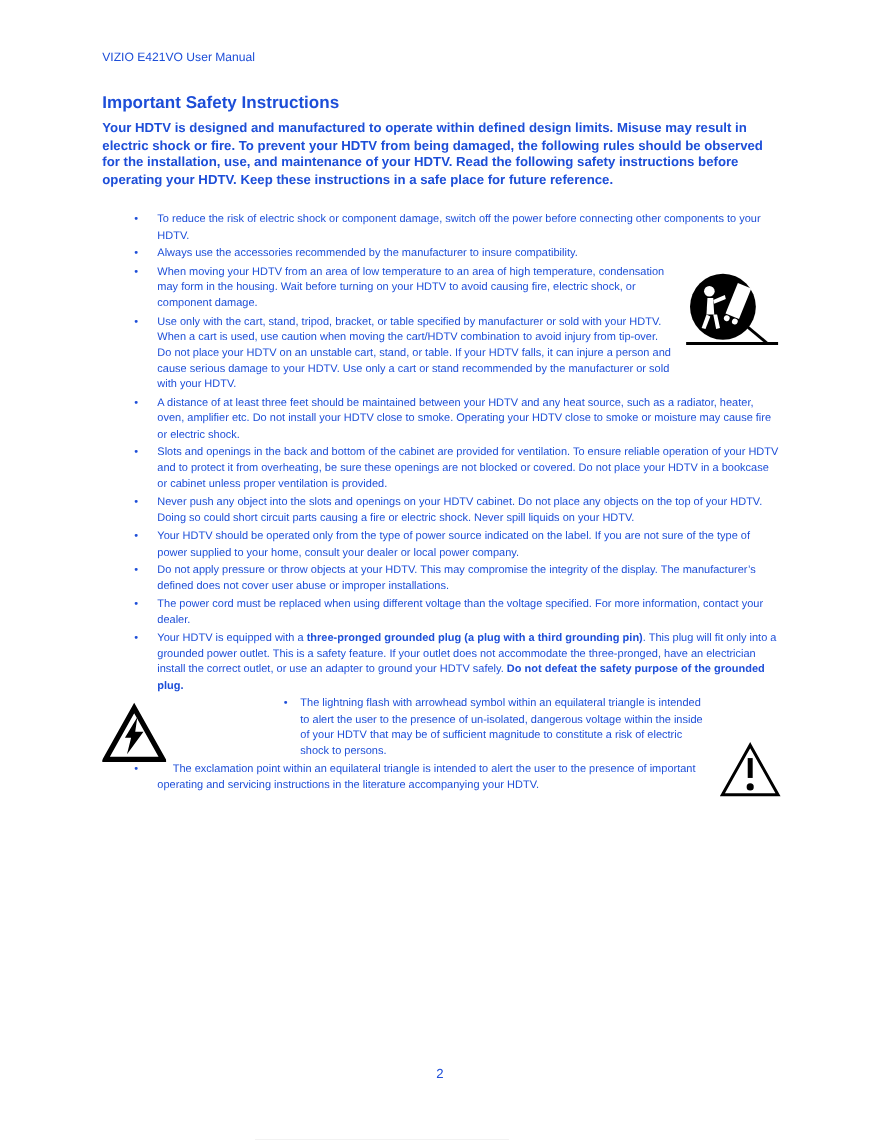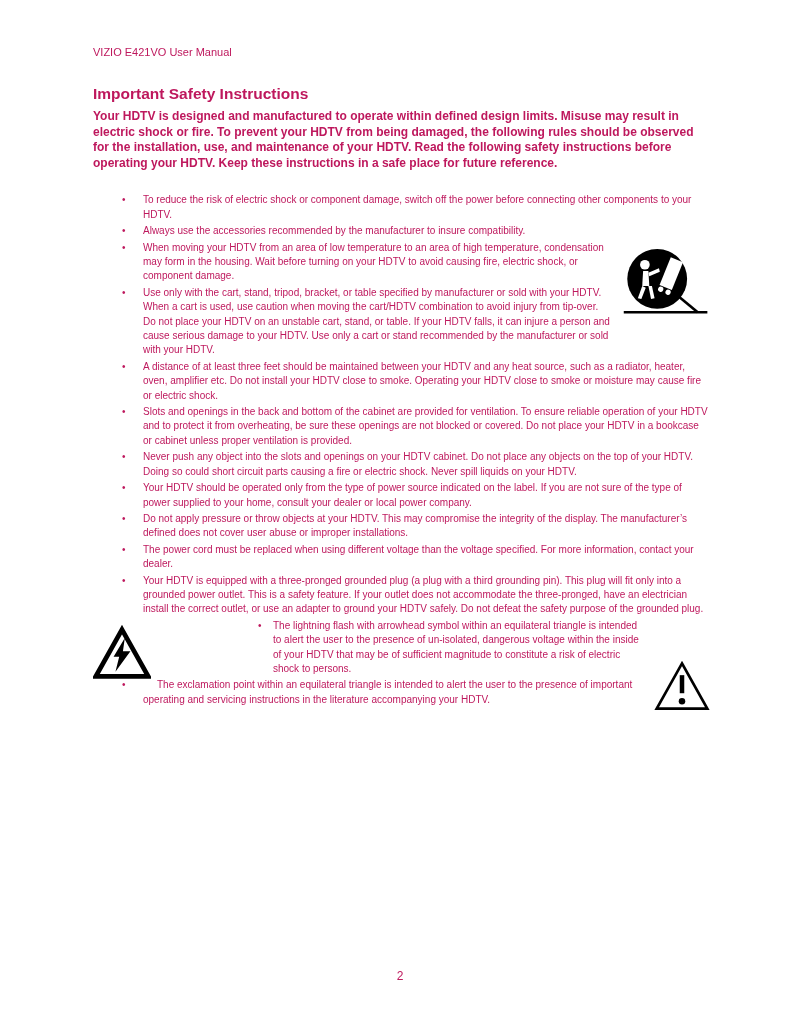--- a/index.html
+++ b/index.html
@@ -2,21 +2,21 @@
 <html><head>
 <meta charset="utf-8">
 <style>
   html, body { margin: 0; padding: 0; background: #e8e8e8; }
   .page {
     position: relative;
     width: 800px;
     height: 1036px;
     margin: 0 auto;
     background: #ffffff;
-    color: #be185d;
+    color: #1d4ed8;
     font-family: "Liberation Sans", sans-serif;
     box-sizing: border-box;
     padding: 46px 90px 0 93px;
     overflow: hidden;
   }
   .doc-header {
     font-size: 11px;
     line-height: 13px;
   }
   .title {
@@ -83,21 +83,21 @@
   .footer {
     position: absolute;
     left: 0;
     right: 0;
     bottom: 52px;
     text-align: center;
     font-size: 12px;
     line-height: 15px;
   }
   .footer-url { font-weight: bold; }
-  b { font-weight: normal; }
+  b { font-weight: bold; }
 </style>
 </head>
 <body>
 
 <div class="page">
 
   <div class="doc-header">VIZIO E421VO User Manual</div>
 
   <h1 class="title">Important Safety Instructions</h1>
 

